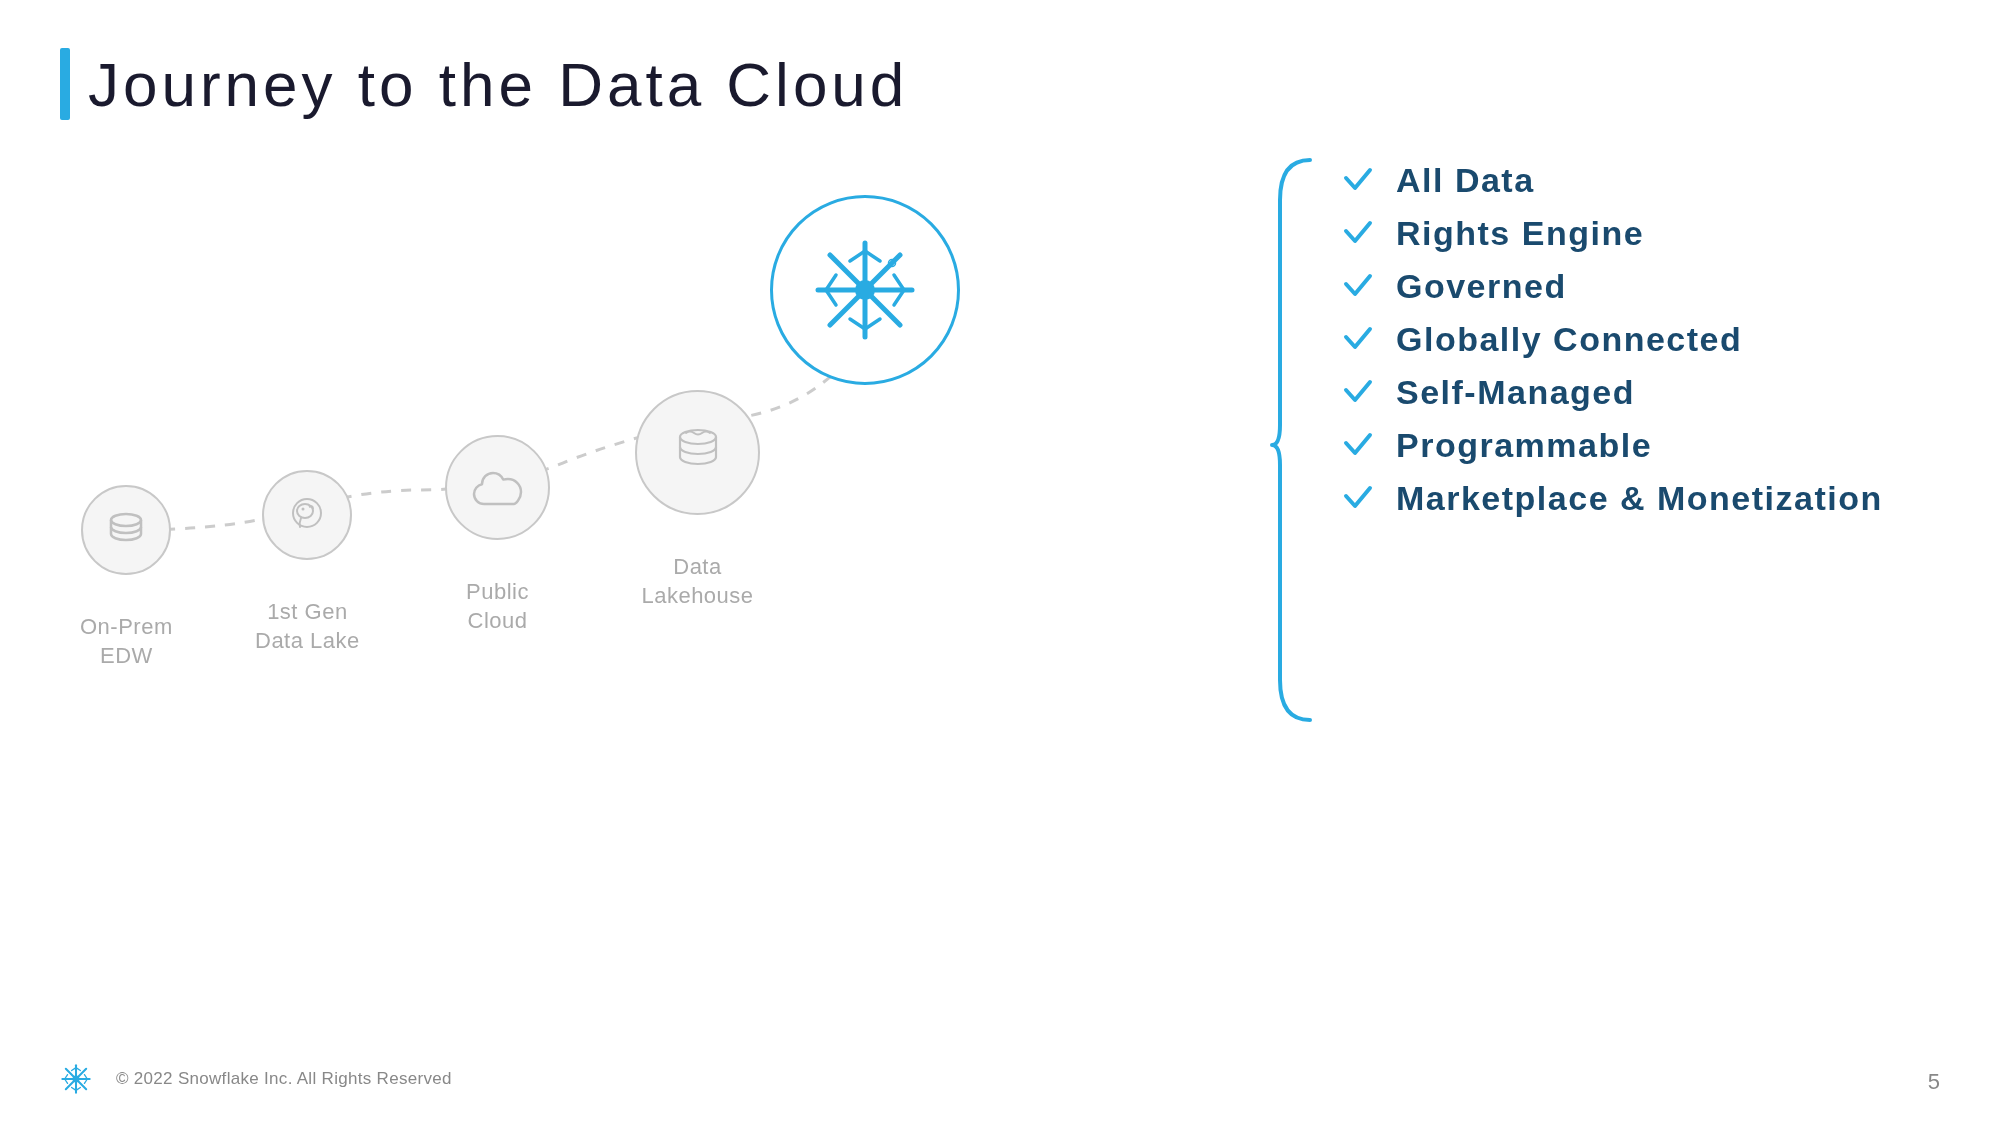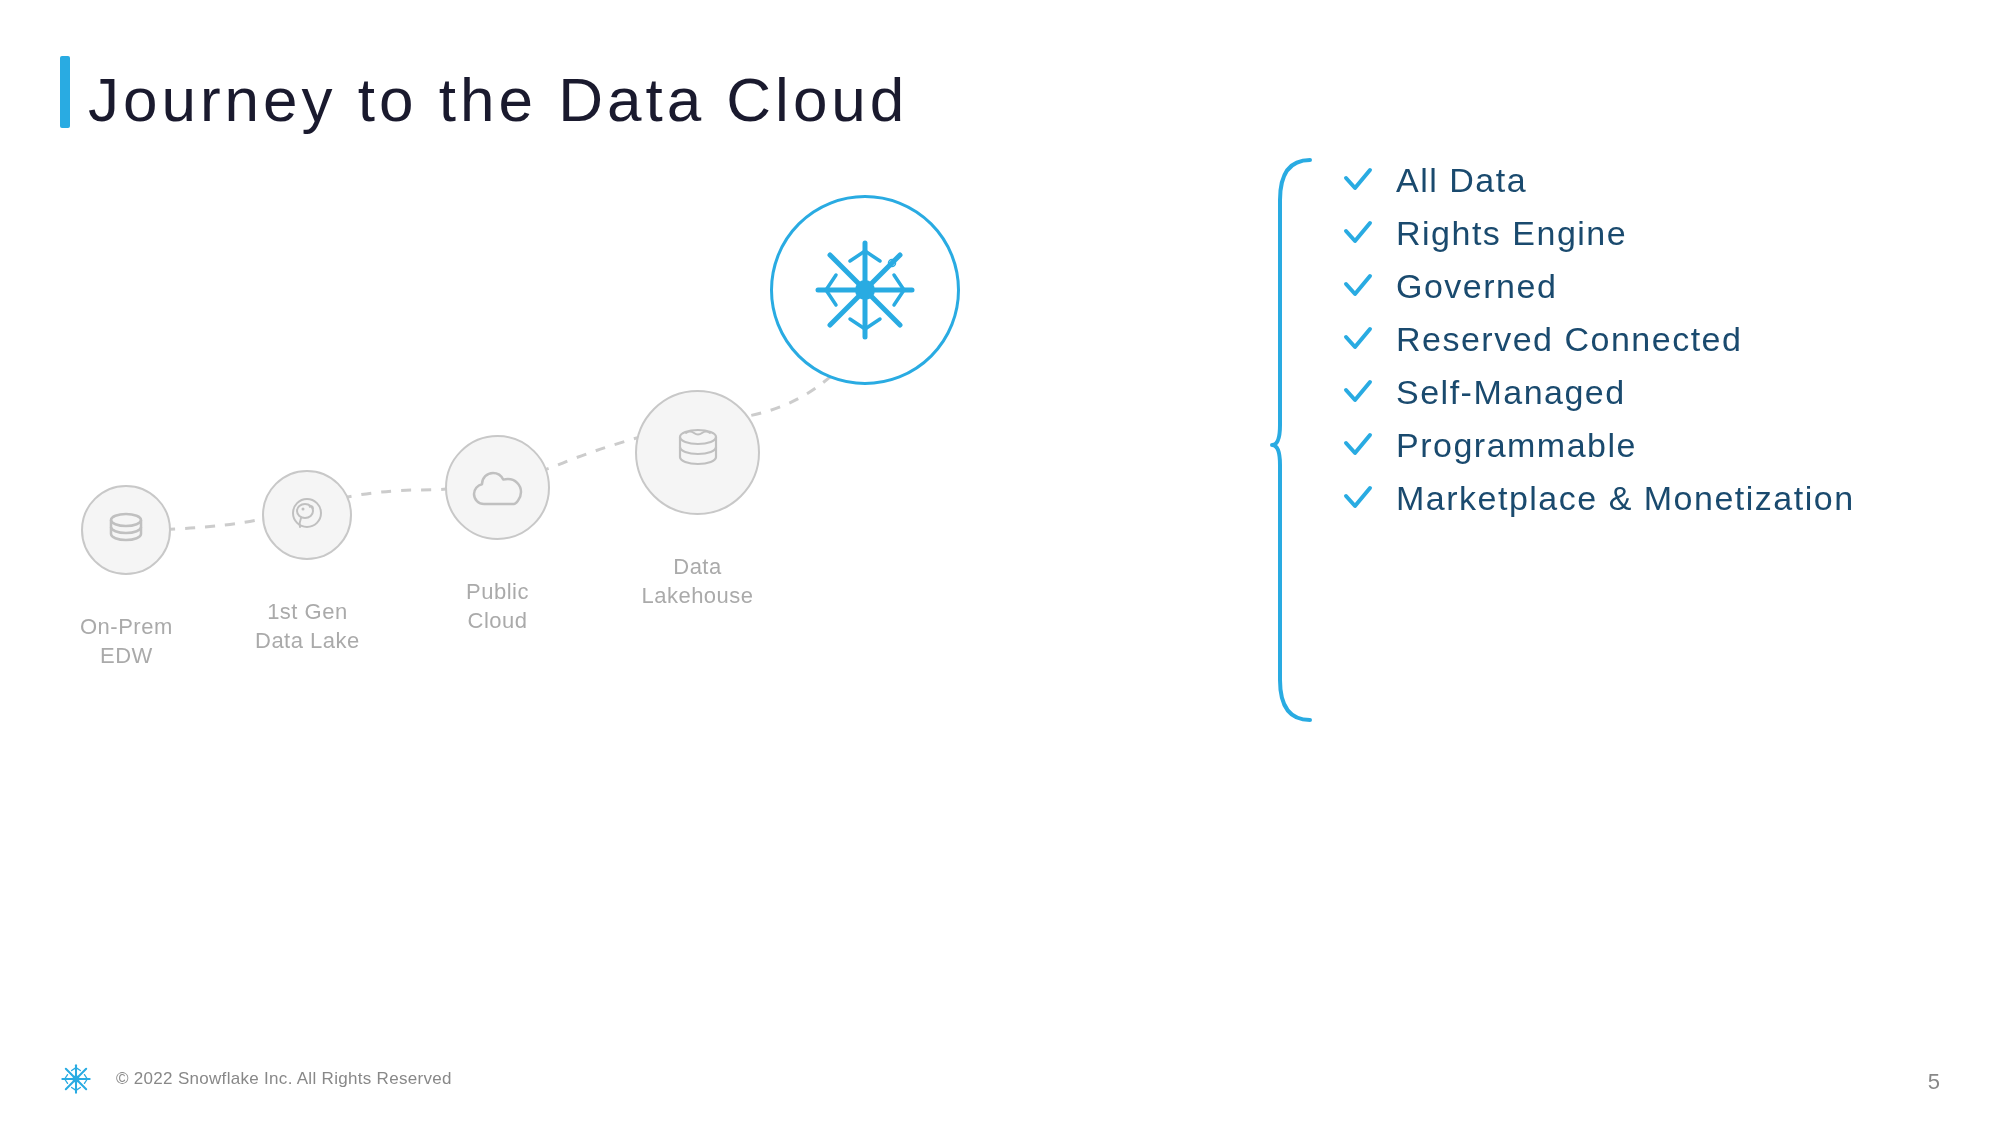--- a/index.html
+++ b/index.html
@@ -28,21 +28,20 @@
       height: 72px;
       background: #29ABE2;
       border-radius: 2px;
     }
 
     .title-text {
       font-size: 62px;
       font-weight: 300;
       color: #1a1a2e;
       letter-spacing: 4px;
-      margin-top: 16px;
     }
 
     
     .journey-container {
       position: absolute;
       top: 220px;
       left: 80px;
       width: 900px;
       height: 500px;
     }
@@ -150,21 +149,21 @@
       font-size: 32px;
       font-weight: 700;
       width: 36px;
       text-align: center;
       flex-shrink: 0;
       line-height: 1;
     }
 
     .check-label {
       font-size: 34px;
-      font-weight: 400;
+      font-weight: 700;
       color: #1a4a6e;
       letter-spacing: 1.5px;
     }
 
     
     .footer {
       position: absolute;
       bottom: 30px;
       left: 60px;
       display: flex;
@@ -302,21 +301,21 @@
         <div class="check-item">
           <span class="check-icon"><svg width="36" height="36" viewBox="0 0 36 36" fill="none" xmlns="http://www.w3.org/2000/svg">
               <path d="M6 18 L15 28 L30 10" stroke="#29ABE2" stroke-width="4" stroke-linecap="round" stroke-linejoin="round" fill="none"></path>
             </svg></span>
           <span class="check-label">Governed</span>
         </div>
         <div class="check-item">
           <span class="check-icon"><svg width="36" height="36" viewBox="0 0 36 36" fill="none" xmlns="http://www.w3.org/2000/svg">
               <path d="M6 18 L15 28 L30 10" stroke="#29ABE2" stroke-width="4" stroke-linecap="round" stroke-linejoin="round" fill="none"></path>
             </svg></span>
-          <span class="check-label">Reserved Connected</span>
+          <span class="check-label">Globally Connected</span>
         </div>
         <div class="check-item">
           <span class="check-icon"><svg width="36" height="36" viewBox="0 0 36 36" fill="none" xmlns="http://www.w3.org/2000/svg">
               <path d="M6 18 L15 28 L30 10" stroke="#29ABE2" stroke-width="4" stroke-linecap="round" stroke-linejoin="round" fill="none"></path>
             </svg></span>
           <span class="check-label">Self-Managed</span>
         </div>
         <div class="check-item">
           <span class="check-icon"><svg width="36" height="36" viewBox="0 0 36 36" fill="none" xmlns="http://www.w3.org/2000/svg">
               <path d="M6 18 L15 28 L30 10" stroke="#29ABE2" stroke-width="4" stroke-linecap="round" stroke-linejoin="round" fill="none"></path>

